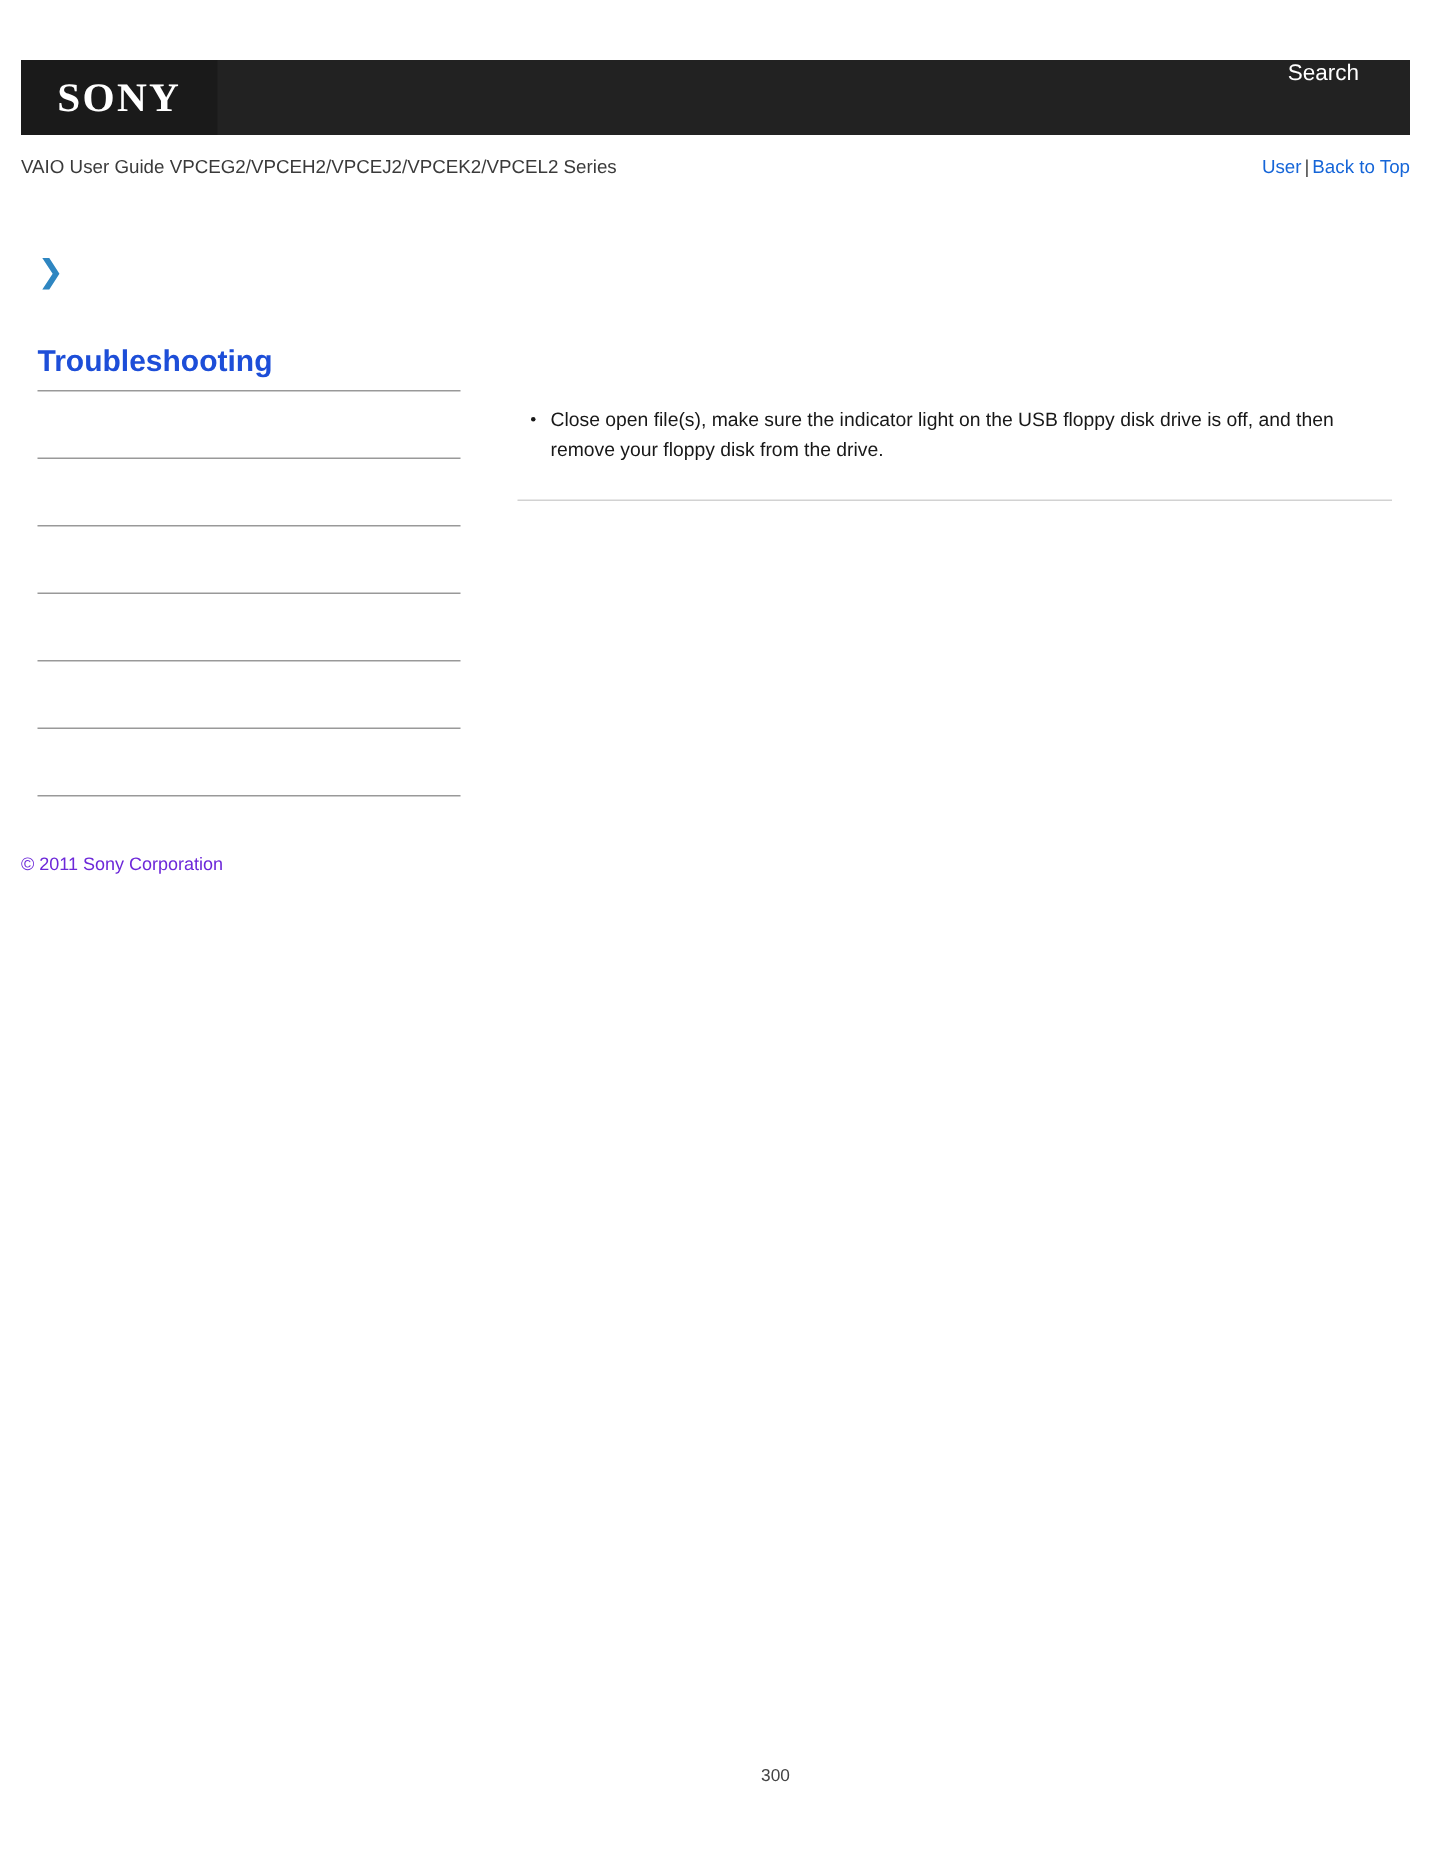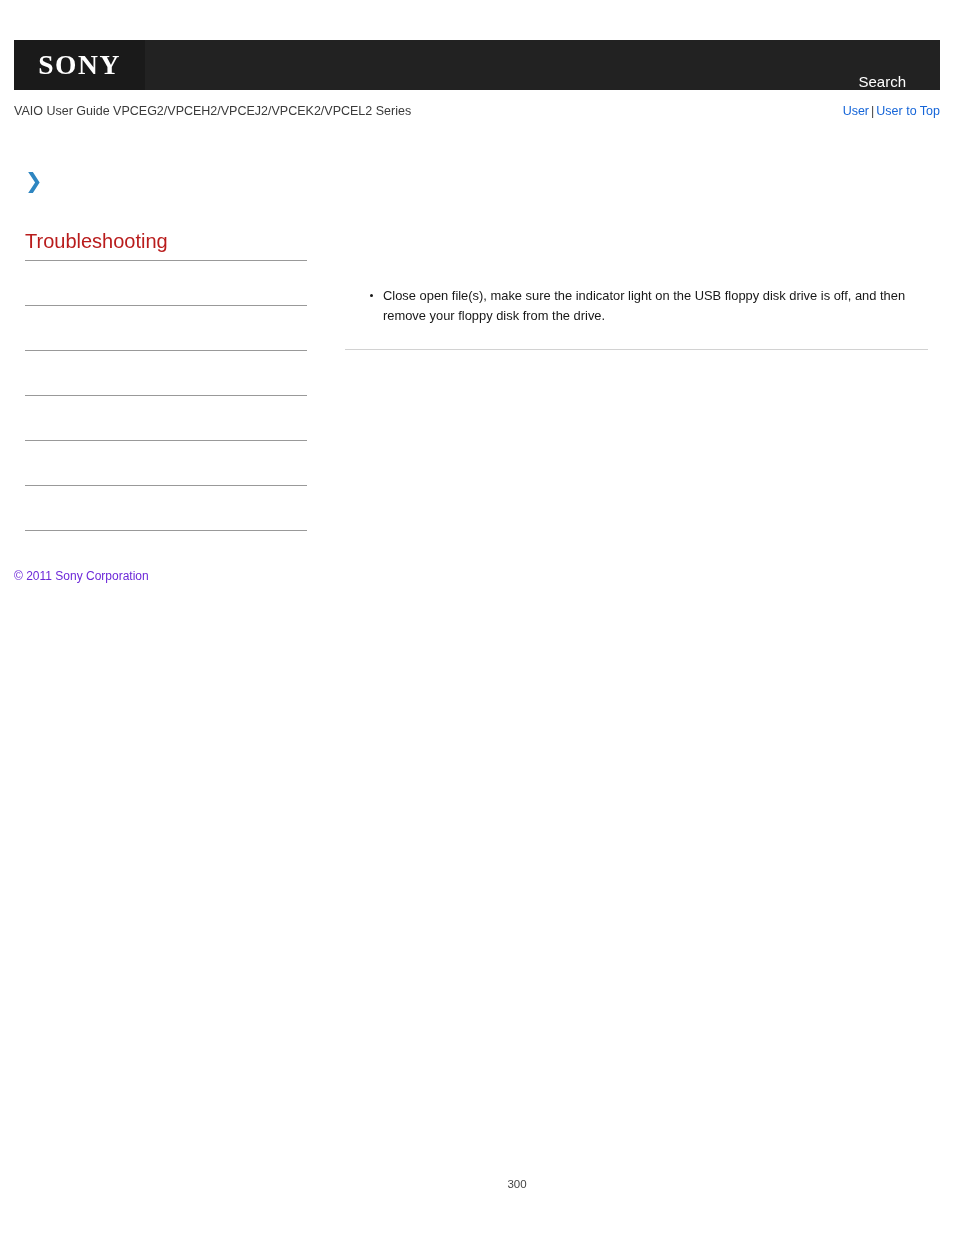--- a/index.html
+++ b/index.html
@@ -19,21 +19,21 @@
 
   
   .header-bar {
     position: absolute;
     left: 14px;
     top: 40px;
     width: 926px;
     height: 50px;
     background: #222222;
     display: flex;
-    align-items: flex-end;
+    align-items: flex-start;
     justify-content: space-between;
   }
   .sony-logo-block {
     width: 131px;
     height: 50px;
     background: #1a1a1a;
     display: flex;
     align-items: center;
     justify-content: center;
   }
@@ -101,22 +101,22 @@
 
   
   .sidebar {
     position: absolute;
     left: 25px;
     top: 228px;
     width: 282px;
   }
   .sidebar-heading {
     font-size: 20px;
-    font-weight: normal;
-    color: #b91c1c;
+    font-weight: bold;
+    color: #1d4ed8;
     margin: 0;
     padding-bottom: 6px;
     line-height: 26px;
   }
   .sidebar-menu {
     list-style: none;
     margin: 0;
     padding: 0;
   }
   .sidebar-menu li {
@@ -136,21 +136,21 @@
   }
 
   
   .main-content {
     position: absolute;
     left: 345px;
     top: 270px;
     width: 583px;
   }
   .bullet-list {
-    margin: 16px;
+    margin: 0;
     padding: 0 0 0 22px;
     list-style: none;
   }
   .bullet-list li {
     position: relative;
     font-size: 12.9px;
     line-height: 20px;
     color: #181818;
   }
   .bullet-list li::before {
@@ -188,21 +188,21 @@
 <div class="header-bar">
   <div class="sony-logo-block">
     <span class="sony-logo-text">SONY</span>
   </div>
   <a class="search-link" href="#">Search</a>
 </div>
 
 <div class="breadcrumb-row">
   <span class="breadcrumb-title">VAIO User Guide VPCEG2/VPCEH2/VPCEJ2/VPCEK2/VPCEL2 Series</span>
   <span class="nav-links">
-    <a href="#">User</a><span class="nav-sep">|</span><a href="#">User to Top</a>
+    <a href="#">User</a><span class="nav-sep">|</span><a href="#">Back to Top</a>
   </span>
 </div>
 
 <div class="top-chevron">❯</div>
 
 <div class="sidebar">
   <h2 class="sidebar-heading">Troubleshooting</h2>
   <ul class="sidebar-menu">
     <li></li>
     <li></li>

